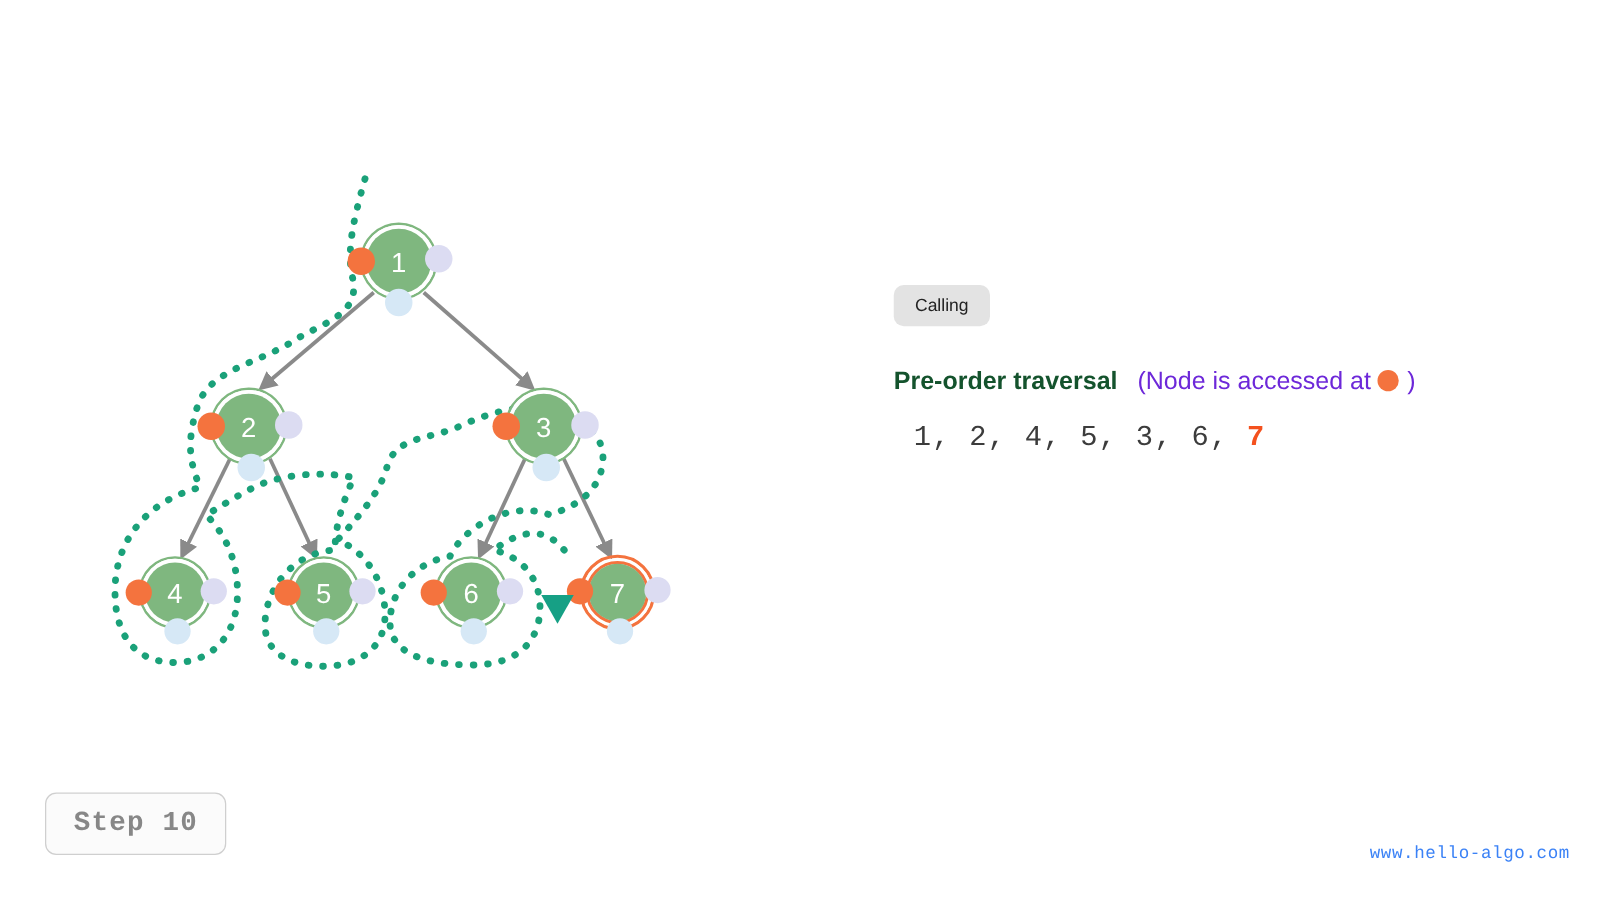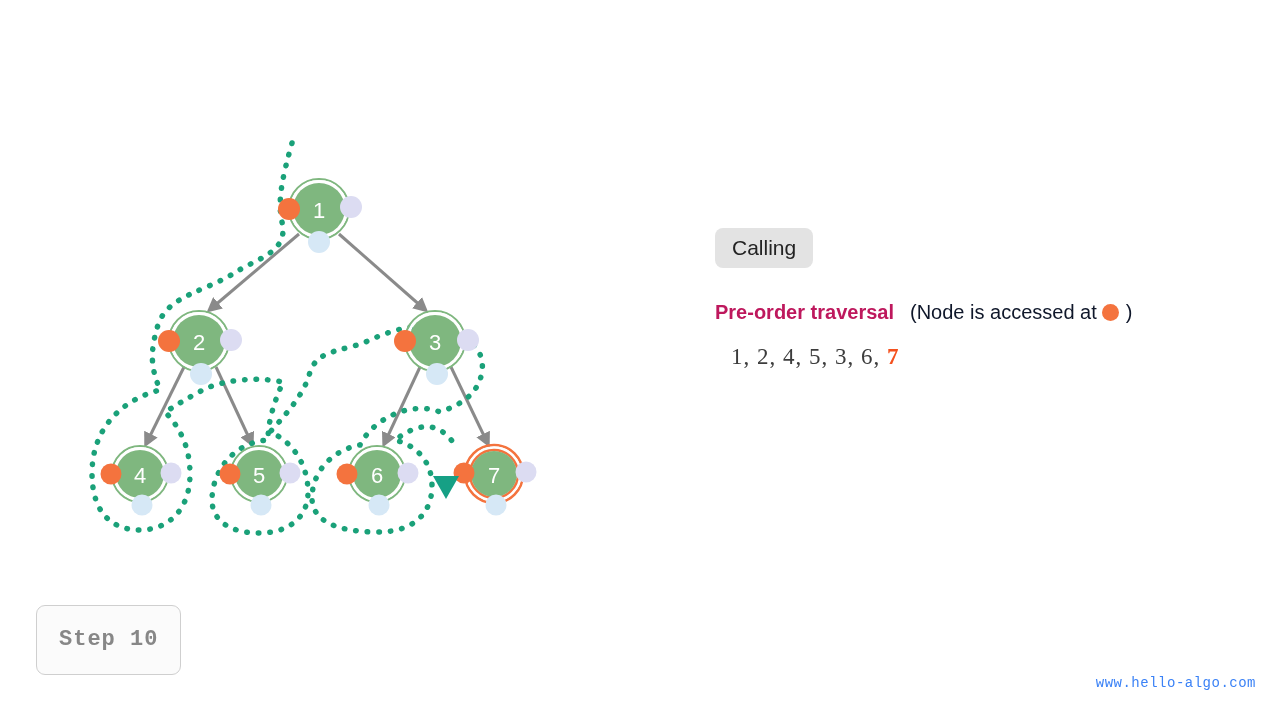--- a/index.html
+++ b/index.html
@@ -94,21 +94,21 @@
     top: 228px;
     width: 540px;
   }
   #legend-row {
     display: block;
   }
   .legend-chip {
     display: inline-block;
     padding: 9px 17px 10px 17px;
     border-radius: 8px;
-    font-size: 21px;
+    font-size: 14px;
     color: #232323;
     line-height: 1;
   }
   .legend-chip.active {
     background: #e3e3e3;
   }
   .legend-chip.inactive {
     background: transparent;
   }
   #legend-returning-wrap {
@@ -119,55 +119,55 @@
     margin-top: 33px;
   }
   #traversal-heading-row {
     display: flex;
     align-items: center;
     white-space: nowrap;
   }
   #traversal-title {
     font-size: 20px;
     font-weight: bold;
-    color: #be185d;
+    color: #14532d;
   }
   #traversal-note {
     font-size: 20px;
-    color: #0f172a;
+    color: #6d28d9;
     margin-left: 16px;
   }
   .inline-dot {
     display: inline-block;
     width: 17px;
     height: 17px;
     border-radius: 50%;
     background: #f4733e;
     vertical-align: -2px;
     margin: 0 7px 0 5px;
   }
   #traversal-sequence {
     margin-top: 20px;
     margin-left: 16px;
-    font-family: Liberation Serif, serif;
+    font-family: Liberation Mono, monospace;
     font-size: 23px;
     color: #3c3c3c;
     letter-spacing: 1px;
   }
   #traversal-sequence .seq-current {
     color: #f4511e;
     font-weight: bold;
   }
 
   
   #step-badge {
     position: absolute;
     left: 36px;
-    top: 605px;
-    padding: 23px 22px;
+    top: 634px;
+    padding: 13px 22px;
     border: 1px solid #cfcfcf;
     border-radius: 9px;
     background: #fbfbfb;
     font-family: "Liberation Mono", monospace;
     font-size: 22px;
     font-weight: bold;
     color: #878787;
     letter-spacing: 1px;
     line-height: 1;
   }

